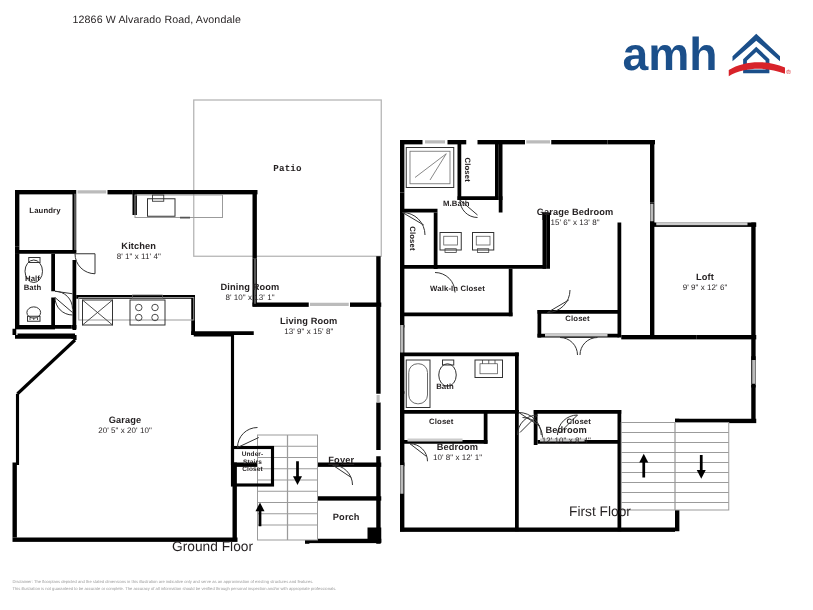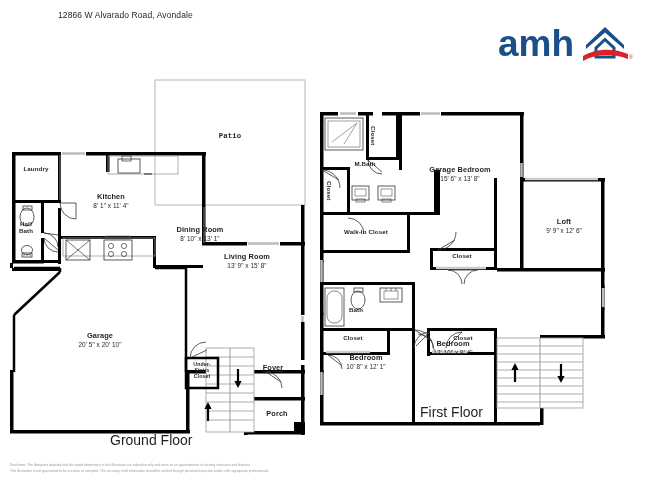--- a/index.html
+++ b/index.html
@@ -73,22 +73,23 @@
   .lbl.small .nm { font-size: 6.2px; }
   .lbl.tiny .nm { font-size: 5.2px; line-height: 1.12; }
   .lbl.vert {
     writing-mode: vertical-rl;
     text-orientation: mixed;
   }
   .lbl.vert .nm { font-size: 6.2px; }
 
   .floorname {
     position: absolute;
-    font-size: 14px;
+    font-size: 11px;
     color: #231f20;
+    text-align: center;
     white-space: nowrap;
   }
 
   
   .disclaimer {
     position: absolute;
     left: 10px;
     bottom: 14px;
     width: 430px;
     font-size: 3.3px;

